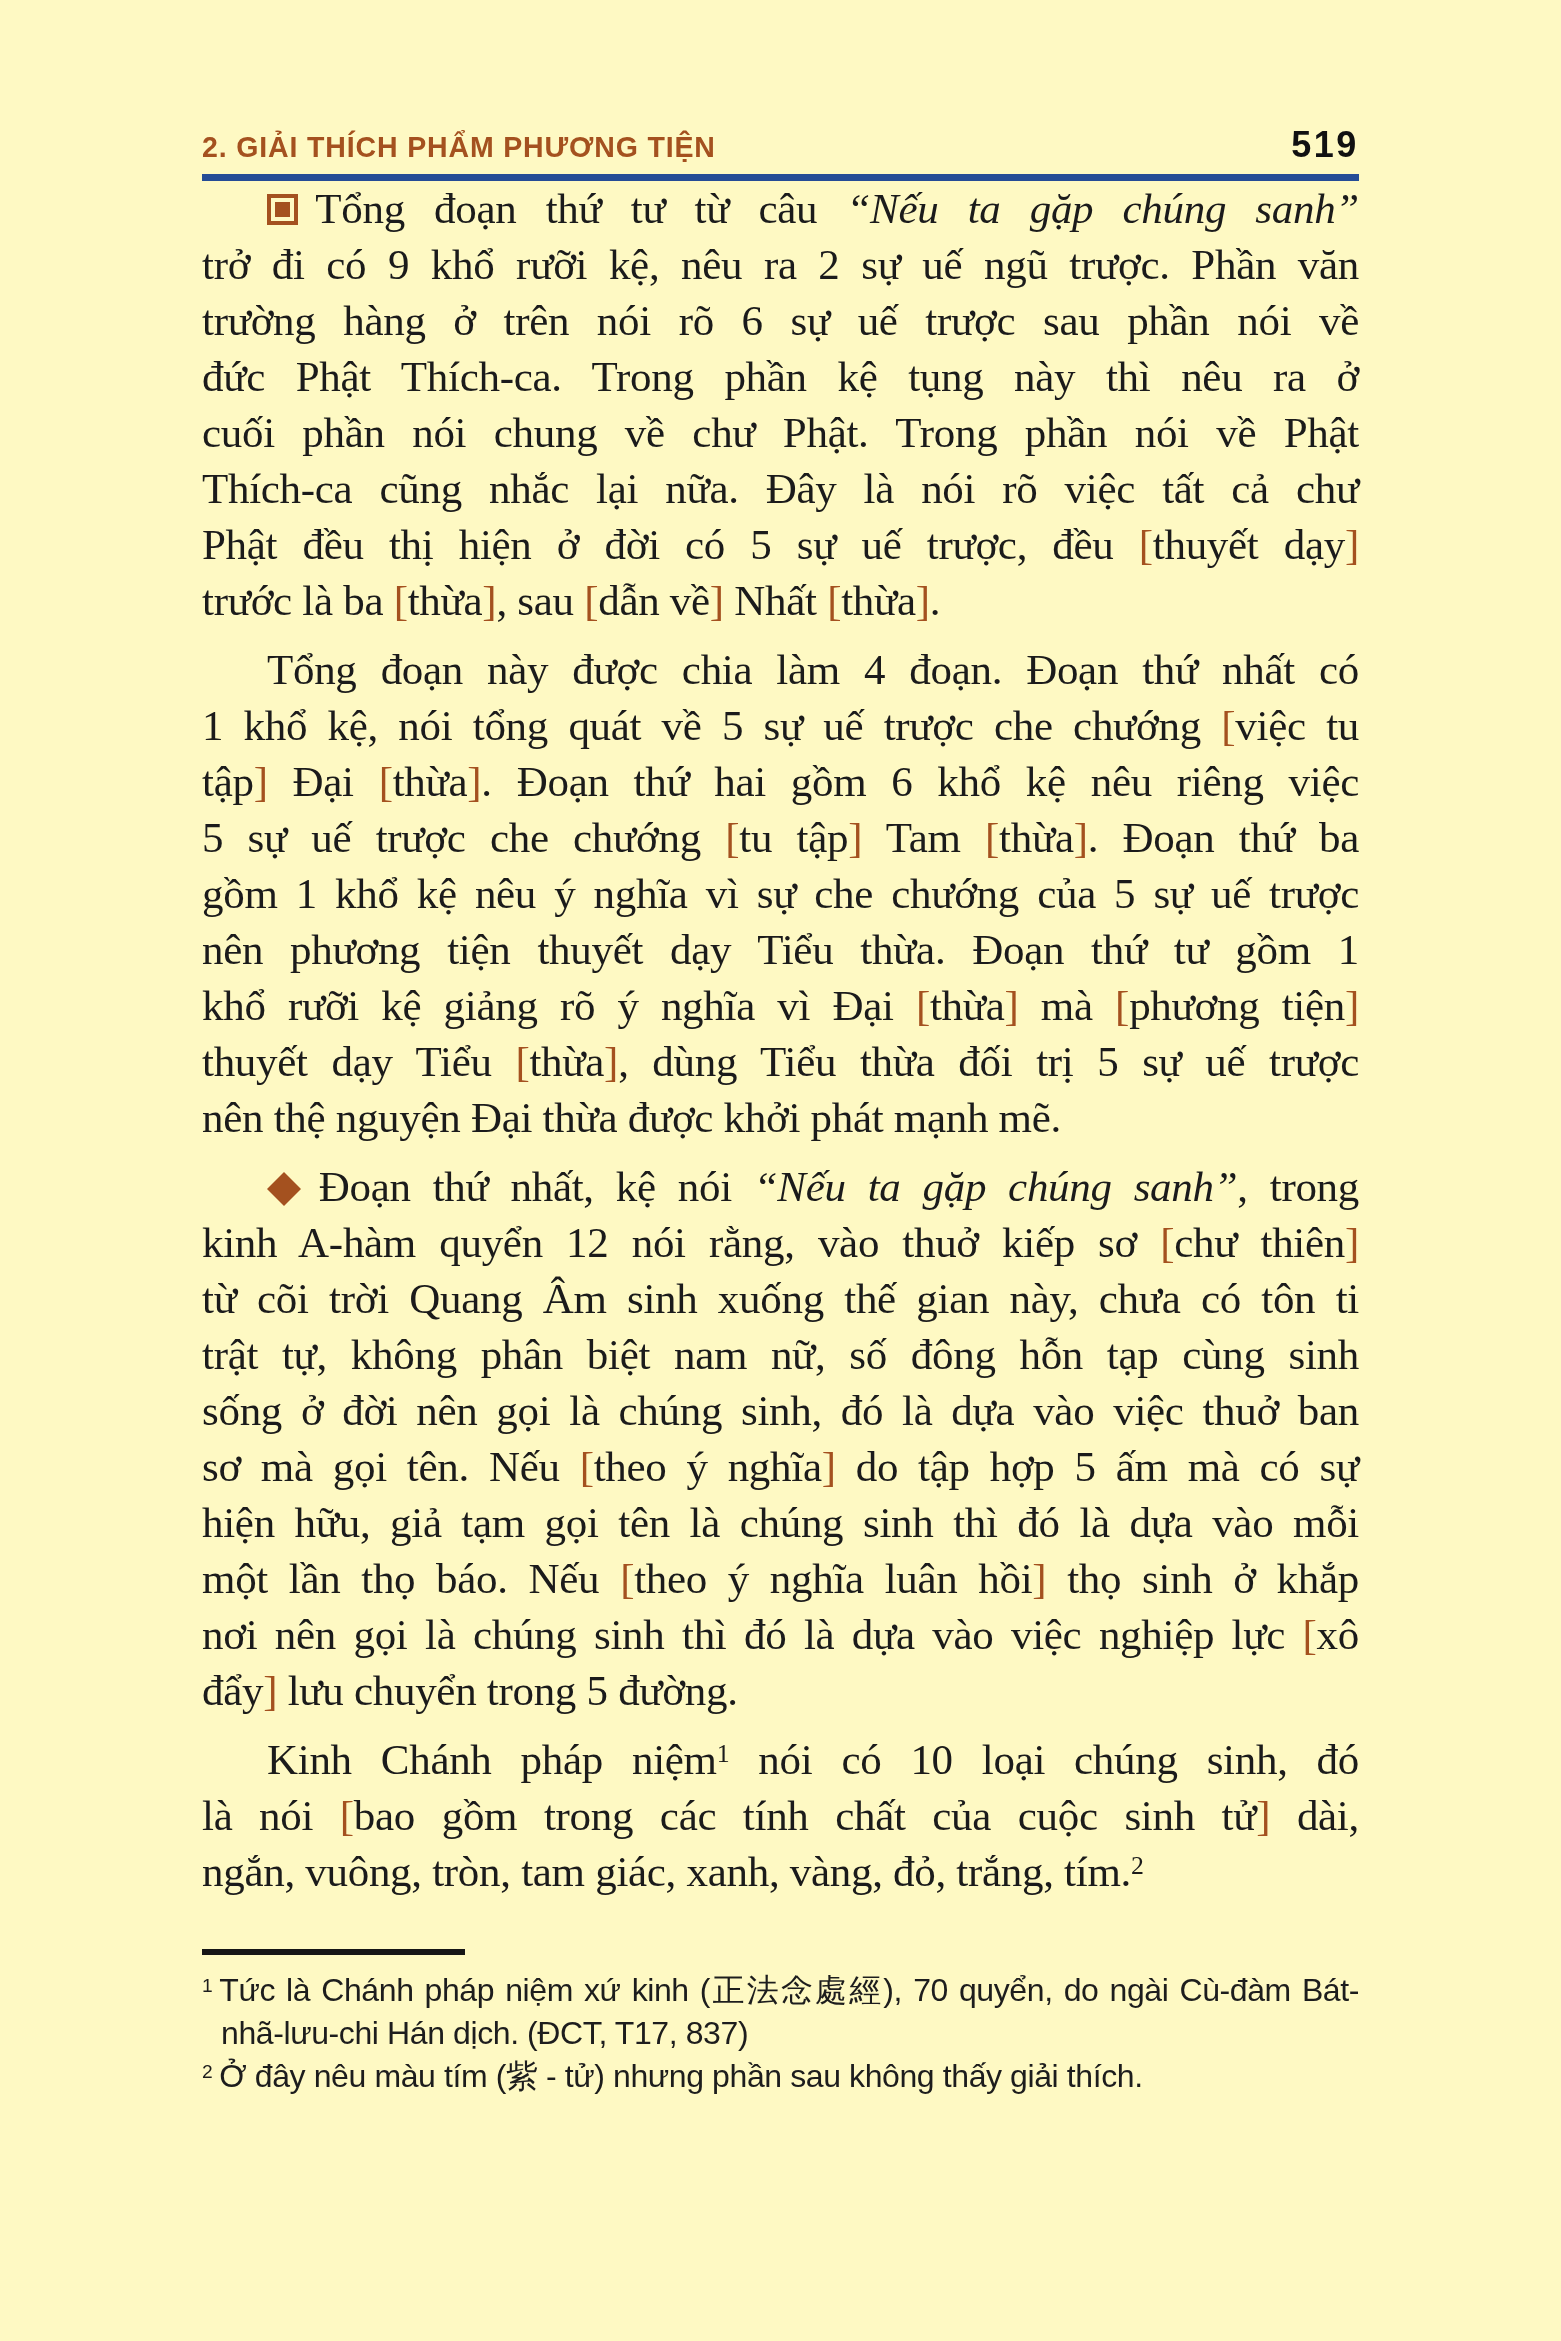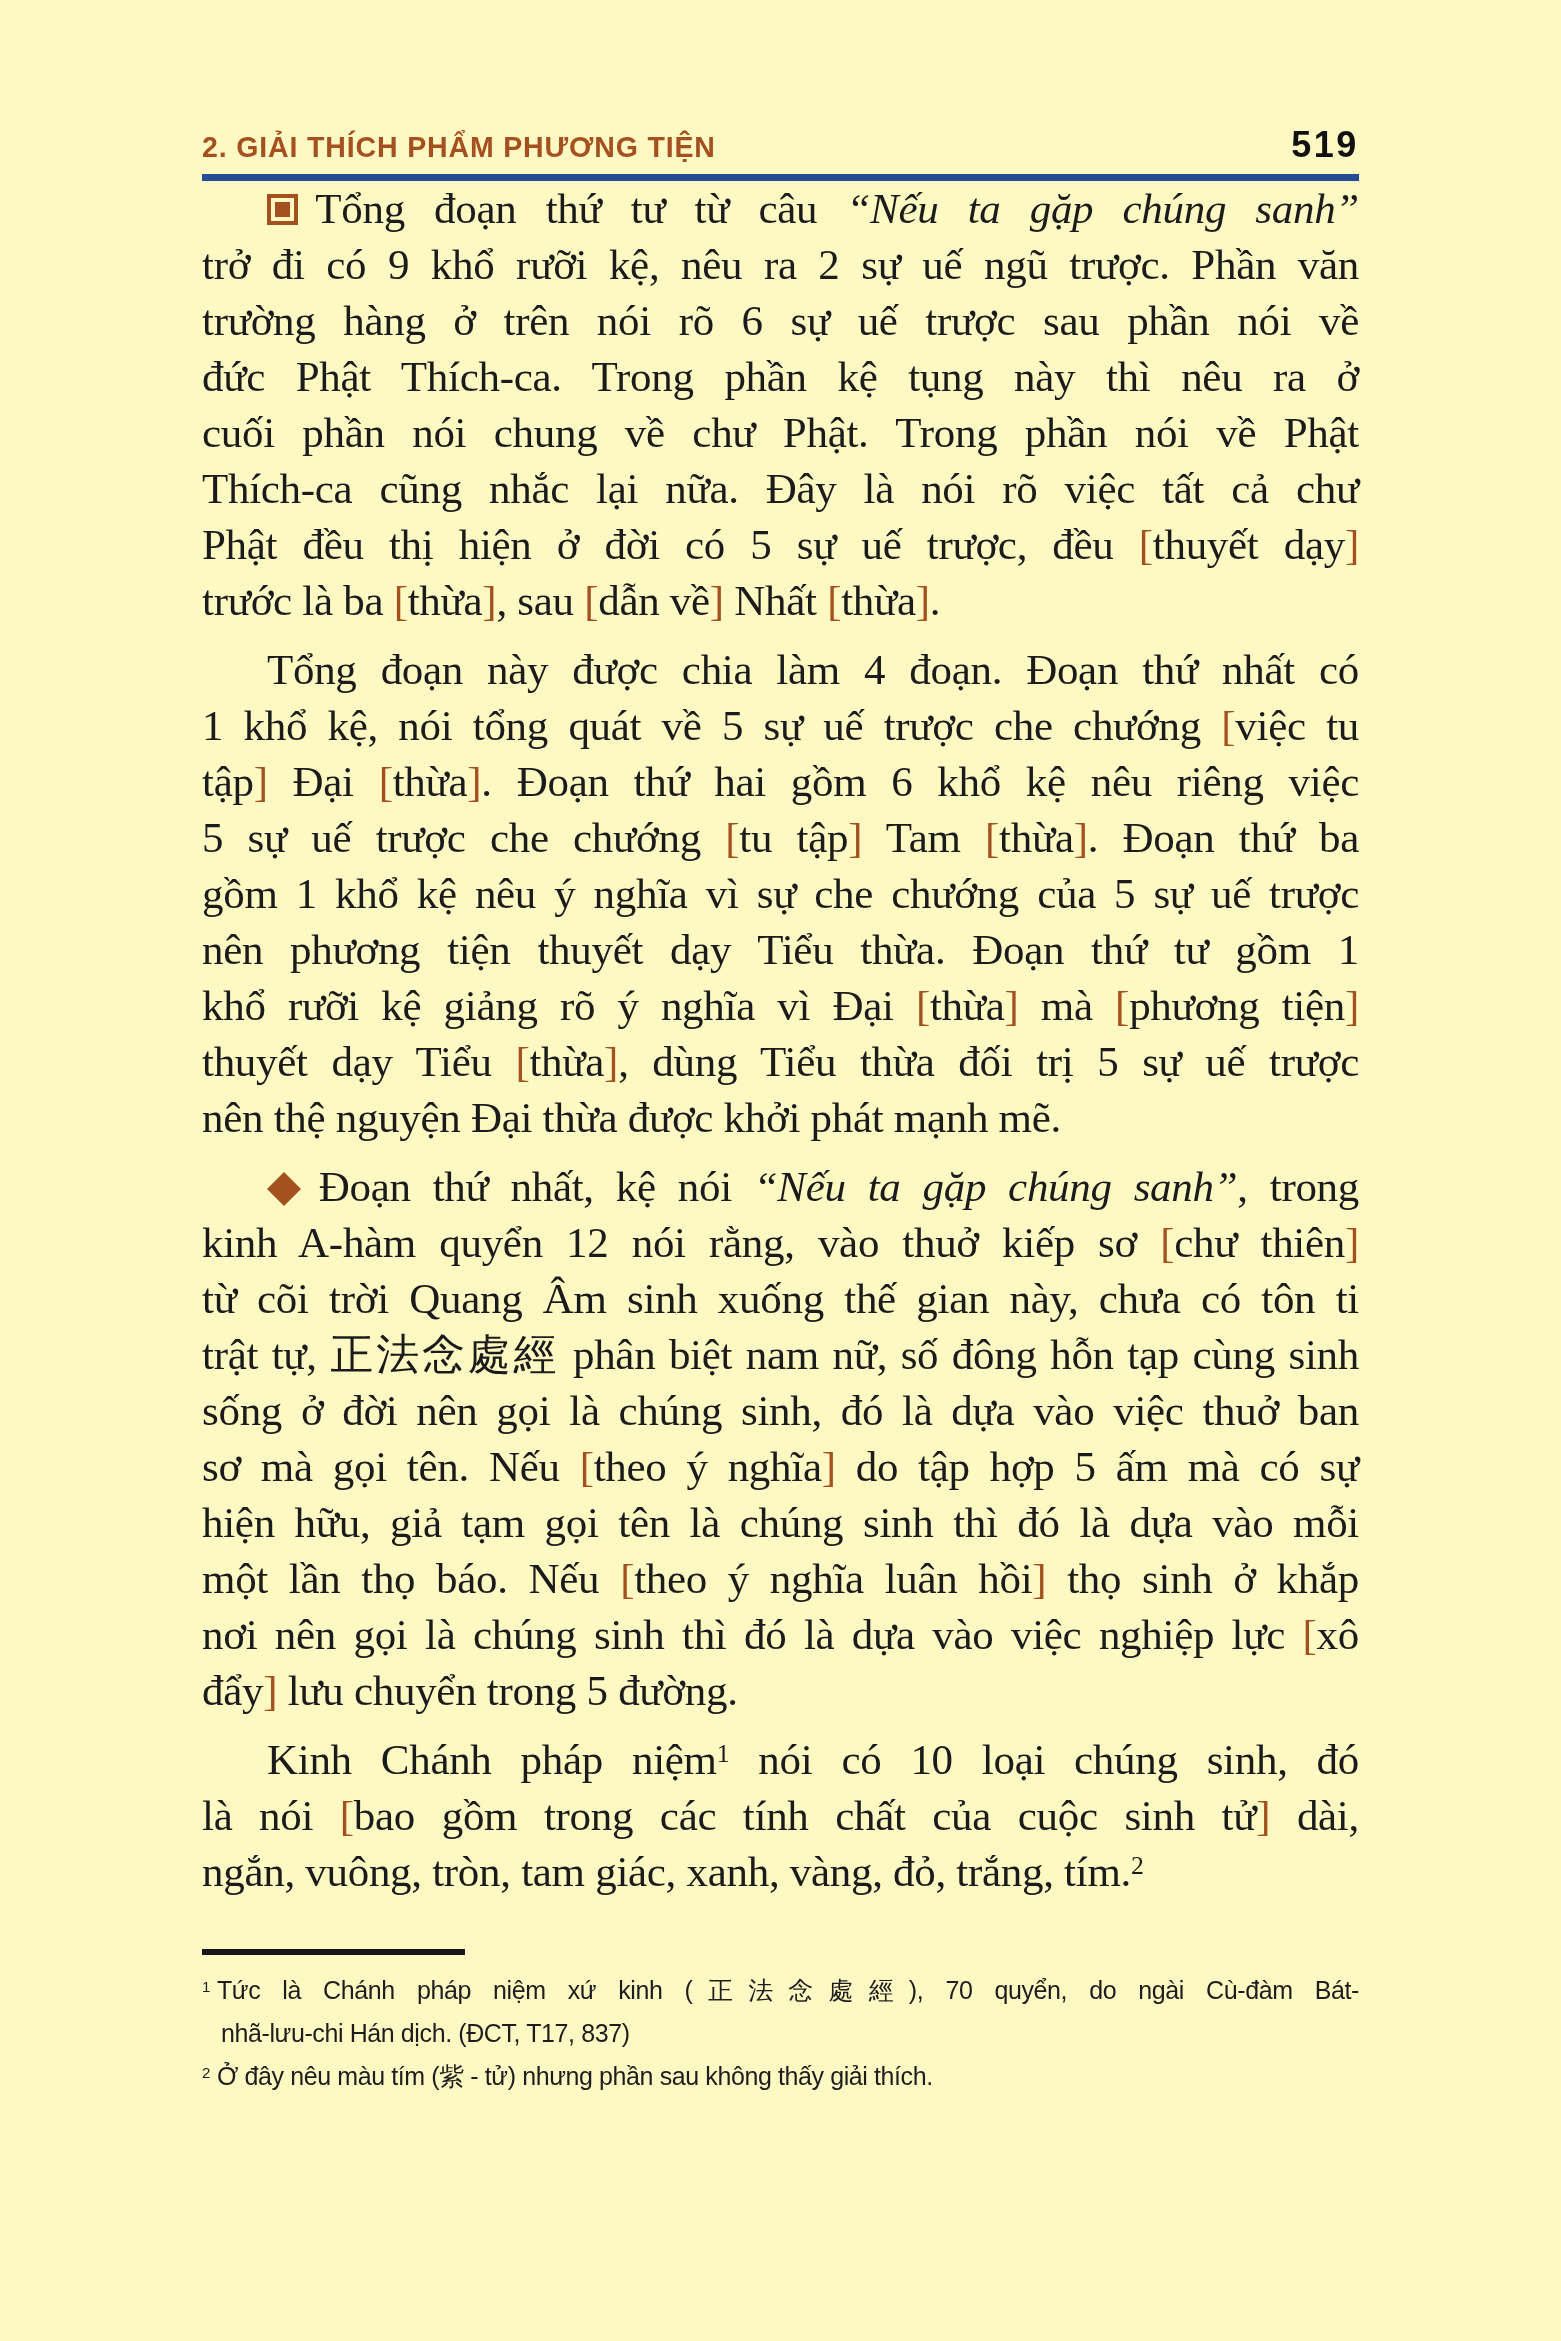--- a/index.html
+++ b/index.html
@@ -41,21 +41,21 @@
   sup{font-size:0.6em;line-height:0;vertical-align:baseline;position:relative;top:-0.5em;}
   .sq{display:inline-block;width:31px;height:31px;box-sizing:border-box;
       border:4.3px solid var(--accent);padding:3.5px;margin-right:17.3px;vertical-align:-1.7px;}
   .sq-in{display:block;width:15.6px;height:15.6px;background:var(--accent);}
   .dm{display:inline-block;width:24px;height:24px;background:var(--accent);
       transform:rotate(45deg);margin:0 22.6px 0 5.2px;vertical-align:0.9px;}
   .fnsep{width:263px;height:6px;background:#161616;margin-top:49px;}
   .footnotes{
     margin-top:14px;
     font-family:"Liberation Sans","DejaVu Sans",sans-serif;
-    font-size:25px;letter-spacing:-0.4px;color:#1d1d1d;
+    font-size:32px;letter-spacing:-0.4px;color:#1d1d1d;
   }
   .fn-line{height:43px;line-height:43px;text-align:justify;text-align-last:justify;}
   .fn-line.last{text-align-last:left;}
   .fn-line.cont{padding-left:19px;}
   .fnm{margin-right:7px;}
 </style>
 </head>
 <body>
 
 <div class="page">
@@ -88,21 +88,21 @@
           <div class="bl">gồm 1 khổ kệ nêu ý nghĩa vì sự che chướng của 5 sự uế trược</div>
           <div class="bl">nên phương tiện thuyết dạy Tiểu thừa. Đoạn thứ tư gồm 1</div>
           <div class="bl">khổ rưỡi kệ giảng rõ ý nghĩa vì Đại <span class="bk">[</span>thừa<span class="bk">]</span> mà <span class="bk">[</span>phương tiện<span class="bk">]</span></div>
           <div class="bl">thuyết dạy Tiểu <span class="bk">[</span>thừa<span class="bk">]</span>, dùng Tiểu thừa đối trị 5 sự uế trược</div>
           <div class="bl last">nên thệ nguyện Đại thừa được khởi phát mạnh mẽ.</div>
         </div>
         <div class="para">
           <div class="bl ind"><span class="dm"></span>Đoạn thứ nhất, kệ nói <i>“Nếu ta gặp chúng sanh”</i>, trong</div>
           <div class="bl">kinh A-hàm quyển 12 nói rằng, vào thuở kiếp sơ <span class="bk">[</span>chư thiên<span class="bk">]</span></div>
           <div class="bl">từ cõi trời Quang Âm sinh xuống thế gian này, chưa có tôn ti</div>
-          <div class="bl">trật tự, 正法念處經 phân biệt nam nữ, số đông hỗn tạp cùng sinh</div>
+          <div class="bl">trật tự, không phân biệt nam nữ, số đông hỗn tạp cùng sinh</div>
           <div class="bl">sống ở đời nên gọi là chúng sinh, đó là dựa vào việc thuở ban</div>
           <div class="bl">sơ mà gọi tên. Nếu <span class="bk">[</span>theo ý nghĩa<span class="bk">]</span> do tập hợp 5 ấm mà có sự</div>
           <div class="bl">hiện hữu, giả tạm gọi tên là chúng sinh thì đó là dựa vào mỗi</div>
           <div class="bl">một lần thọ báo. Nếu <span class="bk">[</span>theo ý nghĩa luân hồi<span class="bk">]</span> thọ sinh ở khắp</div>
           <div class="bl">nơi nên gọi là chúng sinh thì đó là dựa vào việc nghiệp lực <span class="bk">[</span>xô</div>
           <div class="bl last">đẩy<span class="bk">]</span> lưu chuyển trong 5 đường.</div>
         </div>
         <div class="para">
           <div class="bl ind">Kinh Chánh pháp niệm<sup>1</sup> nói có 10 loại chúng sinh, đó</div>
           <div class="bl">là nói <span class="bk">[</span>bao gồm trong các tính chất của cuộc sinh tử<span class="bk">]</span> dài,</div>

